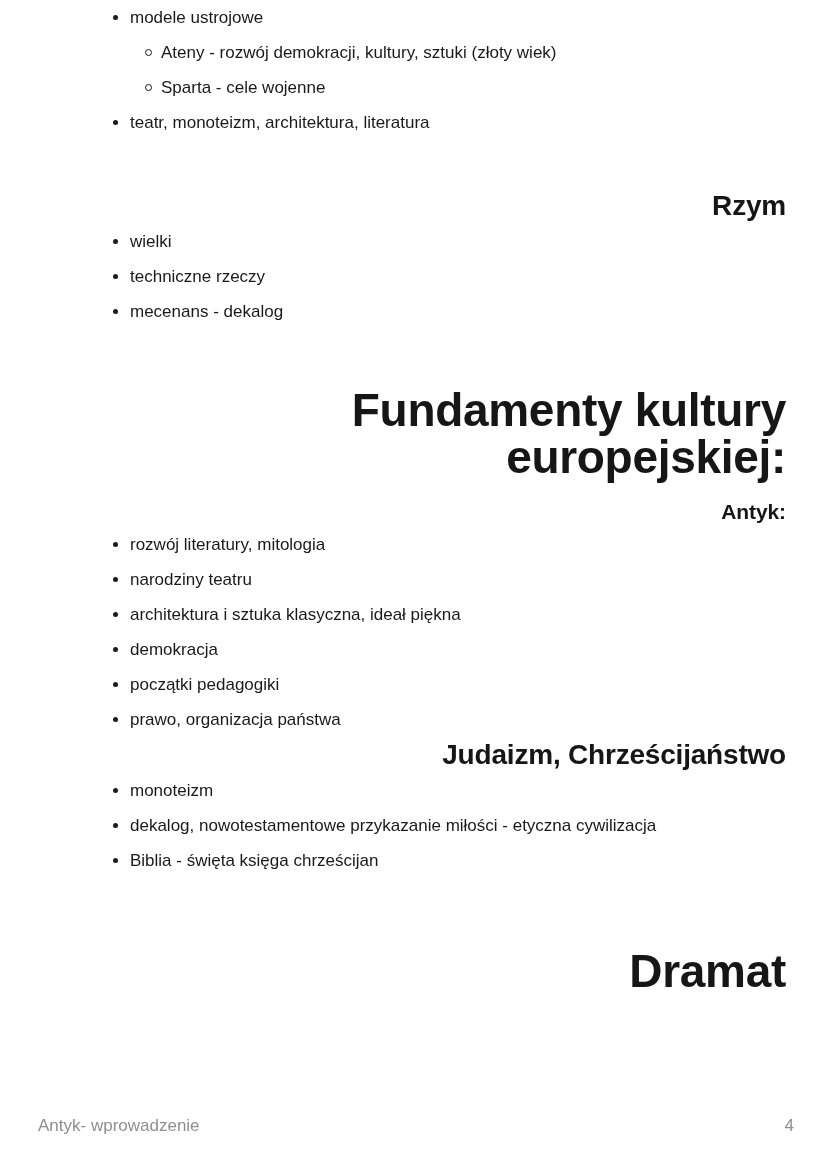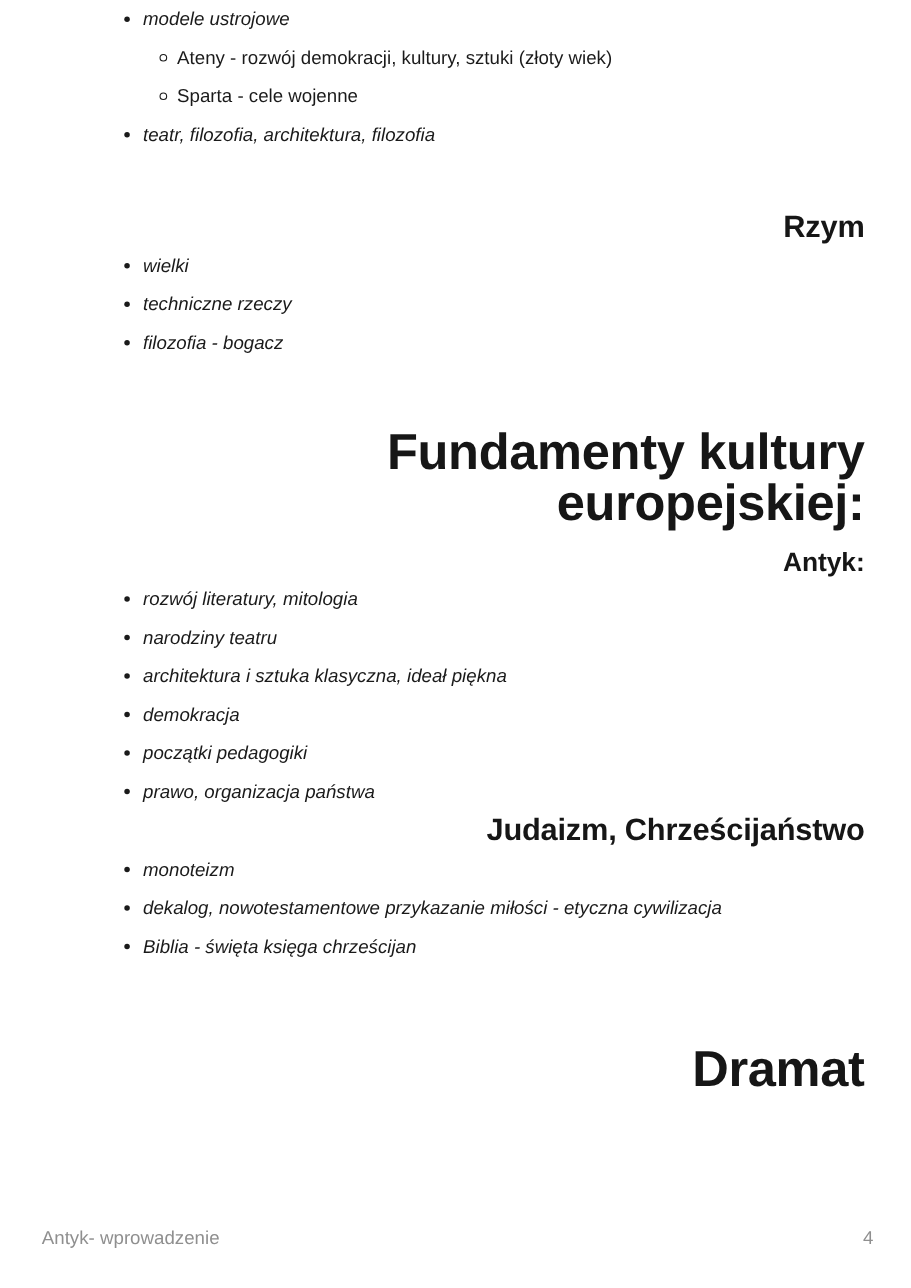--- a/index.html
+++ b/index.html
@@ -32,21 +32,21 @@
     font-size: 17px;
     line-height: 24px;
   }
   .li .marker {
     flex: 0 0 auto;
     display: flex;
     align-items: center;
     justify-content: center;
     height: 24px;
   }
-  .li.lvl1 { margin-left: 0; font-style: italic; }
+  .li.lvl1 { margin-left: 0; }
   .li.lvl1 .marker { width: 30px; }
   .li.lvl2 { margin-left: 36px; }
   .li.lvl2 .marker { width: 25px; }
   .dot {
     width: 5px;
     height: 5px;
     border-radius: 50%;
     background: #1a1a1a;
   }
   .ring {
@@ -60,21 +60,21 @@
   .txt { display: block; }
   h1, h2, h3 {
     margin: 0;
     padding: 0;
     font-weight: 700;
     color: #161616;
     text-align: right;
   }
   .h1 { font-size: 46px; line-height: 47px; letter-spacing: -0.3px; }
   .h2 { font-size: 28px; line-height: 36px; letter-spacing: -0.2px; }
-  .h3 { font-size: 24px; line-height: 30px; letter-spacing: -0.1px; }
+  .h3 { font-size: 21px; line-height: 30px; letter-spacing: -0.1px; }
 
   .mt-intro    { margin-top: 95px; }
   .mt-rzym     { margin-top: 48px; }
   .mt-listtight{ margin-top: 4px; }
   .mt-fund     { margin-top: 58px; }
   .mt-antyk    { margin-top: 16px; }
   .mt-antyklist{ margin-top: 7px; }
   .mt-judaizm  { }
   .mt-judlist  { margin-top: 5px; }
   .mt-dramat   { margin-top: 70px; }
@@ -114,21 +114,21 @@
         <li class="li lvl2">
           <span class="marker">
             <span class="ring"></span>
           </span>
           <span class="txt">Sparta - cele wojenne</span>
         </li>
         <li class="li lvl1">
           <span class="marker">
             <span class="dot"></span>
           </span>
-          <span class="txt">teatr, filozofia, architektura, filozofia</span>
+          <span class="txt">teatr, monoteizm, architektura, literatura</span>
         </li>
       </ul>
 
     <h2 class="h2 mt-rzym">Rzym</h2>
 
     <ul class="blist mt-listtight">
         <li class="li lvl1">
           <span class="marker">
             <span class="dot"></span>
           </span>
@@ -137,21 +137,21 @@
         <li class="li lvl1">
           <span class="marker">
             <span class="dot"></span>
           </span>
           <span class="txt">techniczne rzeczy</span>
         </li>
         <li class="li lvl1">
           <span class="marker">
             <span class="dot"></span>
           </span>
-          <span class="txt">filozofia - bogacz</span>
+          <span class="txt">mecenans - dekalog</span>
         </li>
       </ul>
 
     <h1 class="h1 mt-fund">Fundamenty kultury europejskiej:</h1>
 
     <h3 class="h3 mt-antyk">Antyk:</h3>
 
     <ul class="blist mt-antyklist">
         <li class="li lvl1">
           <span class="marker">

